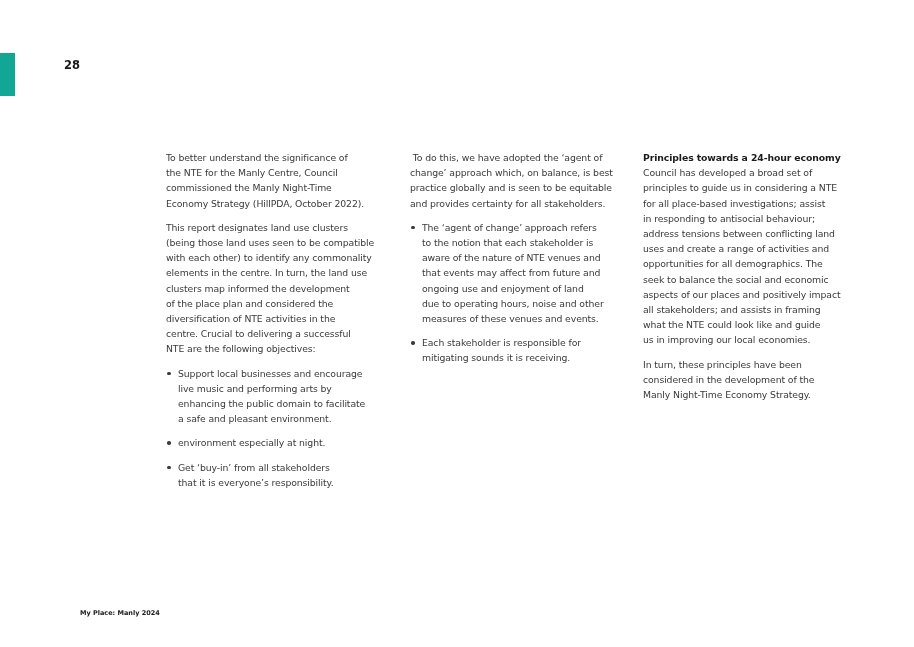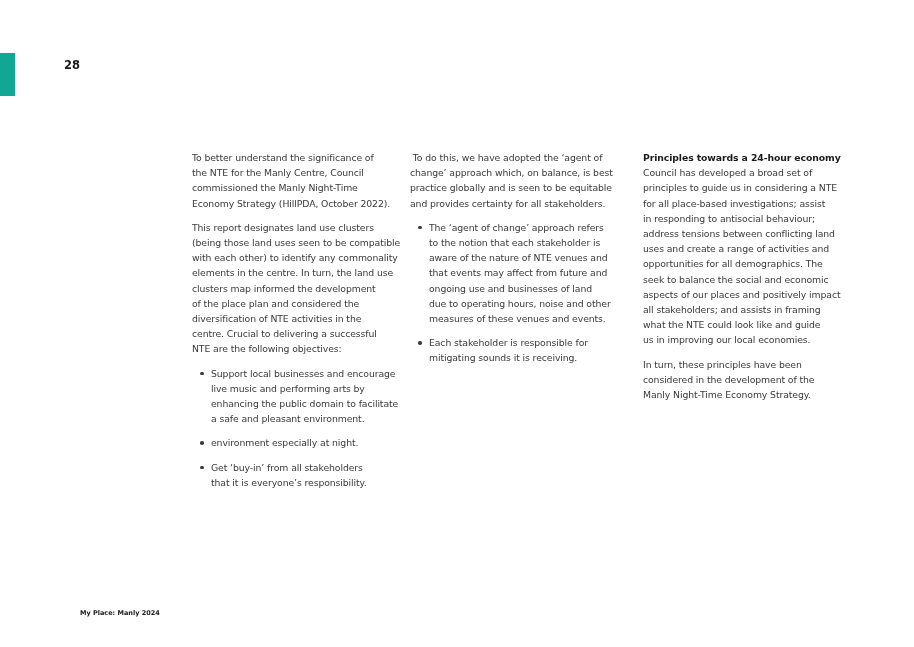--- a/index.html
+++ b/index.html
@@ -2,27 +2,27 @@
 <html><head>
 <meta charset="utf-8">
 <style>
   html, body { margin: 0; padding: 0; background: #ffffff; }
   body { width: 914px; height: 647px; position: relative; overflow: hidden;
          font-family: "DejaVu Sans", sans-serif; color: #3a3a3a; }
   .accent-bar { position: absolute; left: 0; top: 53px; width: 15px; height: 43px; background: #12a694; }
   .page-number { position: absolute; left: 28px; top: 58px; font-size: 11.5px; font-weight: bold; color: #1a1a1a; margin-left: 36px; }
   .footer { position: absolute; left: 80px; top: 609px; font-size: 6.5px; font-weight: bold; color: #1a1a1a; }
   .col { position: absolute; top: 150px; font-size: 9.3px; line-height: 15.2px; letter-spacing: -0.1px; }
-  .col1 { left: 192px; width: 215px; }
+  .col1 { left: 166px; width: 215px; }
   .col2 { left: 410px; width: 215px; }
   .col3 { left: 643px; width: 215px; }
   .para { margin: 0 0 9px 0; }
   .line { display: block; white-space: nowrap; }
   .heading { font-weight: bold; color: #1a1a1a; }
-  ul.bullets { list-style: none; padding: 0; margin: 7px; }
+  ul.bullets { list-style: none; padding: 0; margin: 0; }
   ul.bullets li { position: relative; padding-left: 12px; margin: 0 0 9px 0; }
   ul.bullets li::before { content: ""; position: absolute; left: 1px; top: 6px; width: 3.5px; height: 3.5px; border-radius: 50%; background: #3a3a3a; }
 </style>
 </head>
 <body>
 
 <div class="accent-bar"></div>
 <div class="page-number">28</div>
 
 <div class="col col1">
@@ -66,21 +66,21 @@
     <span class="line">change’ approach which, on balance, is best</span>
     <span class="line">practice globally and is seen to be equitable</span>
     <span class="line">and provides certainty for all stakeholders.</span>
   </p>
   <ul class="bullets">
     <li>
       <span class="line">The ‘agent of change’ approach refers</span>
       <span class="line">to the notion that each stakeholder is</span>
       <span class="line">aware of the nature of NTE venues and</span>
       <span class="line">that events may affect from future and</span>
-      <span class="line">ongoing use and businesses of land</span>
+      <span class="line">ongoing use and enjoyment of land</span>
       <span class="line">due to operating hours, noise and other</span>
       <span class="line">measures of these venues and events.</span>
     </li>
     <li>
       <span class="line">Each stakeholder is responsible for</span>
       <span class="line">mitigating sounds it is receiving.</span>
     </li>
   </ul>
 </div>
 

